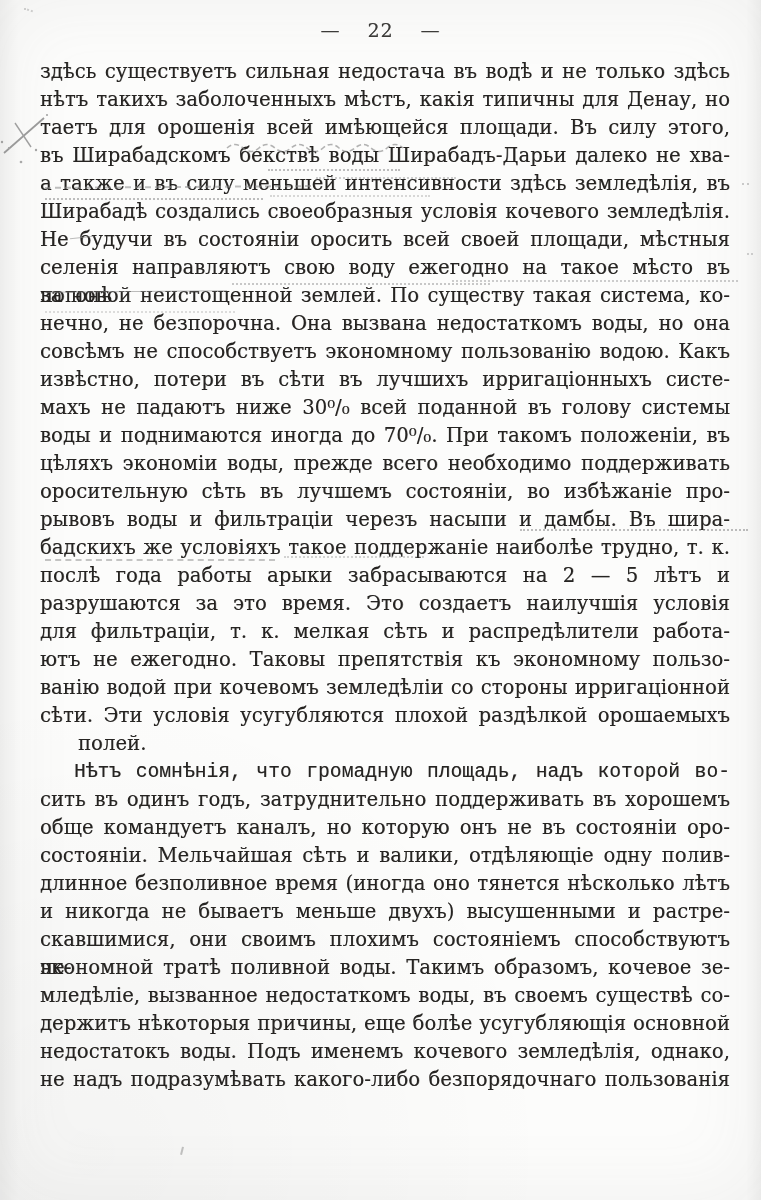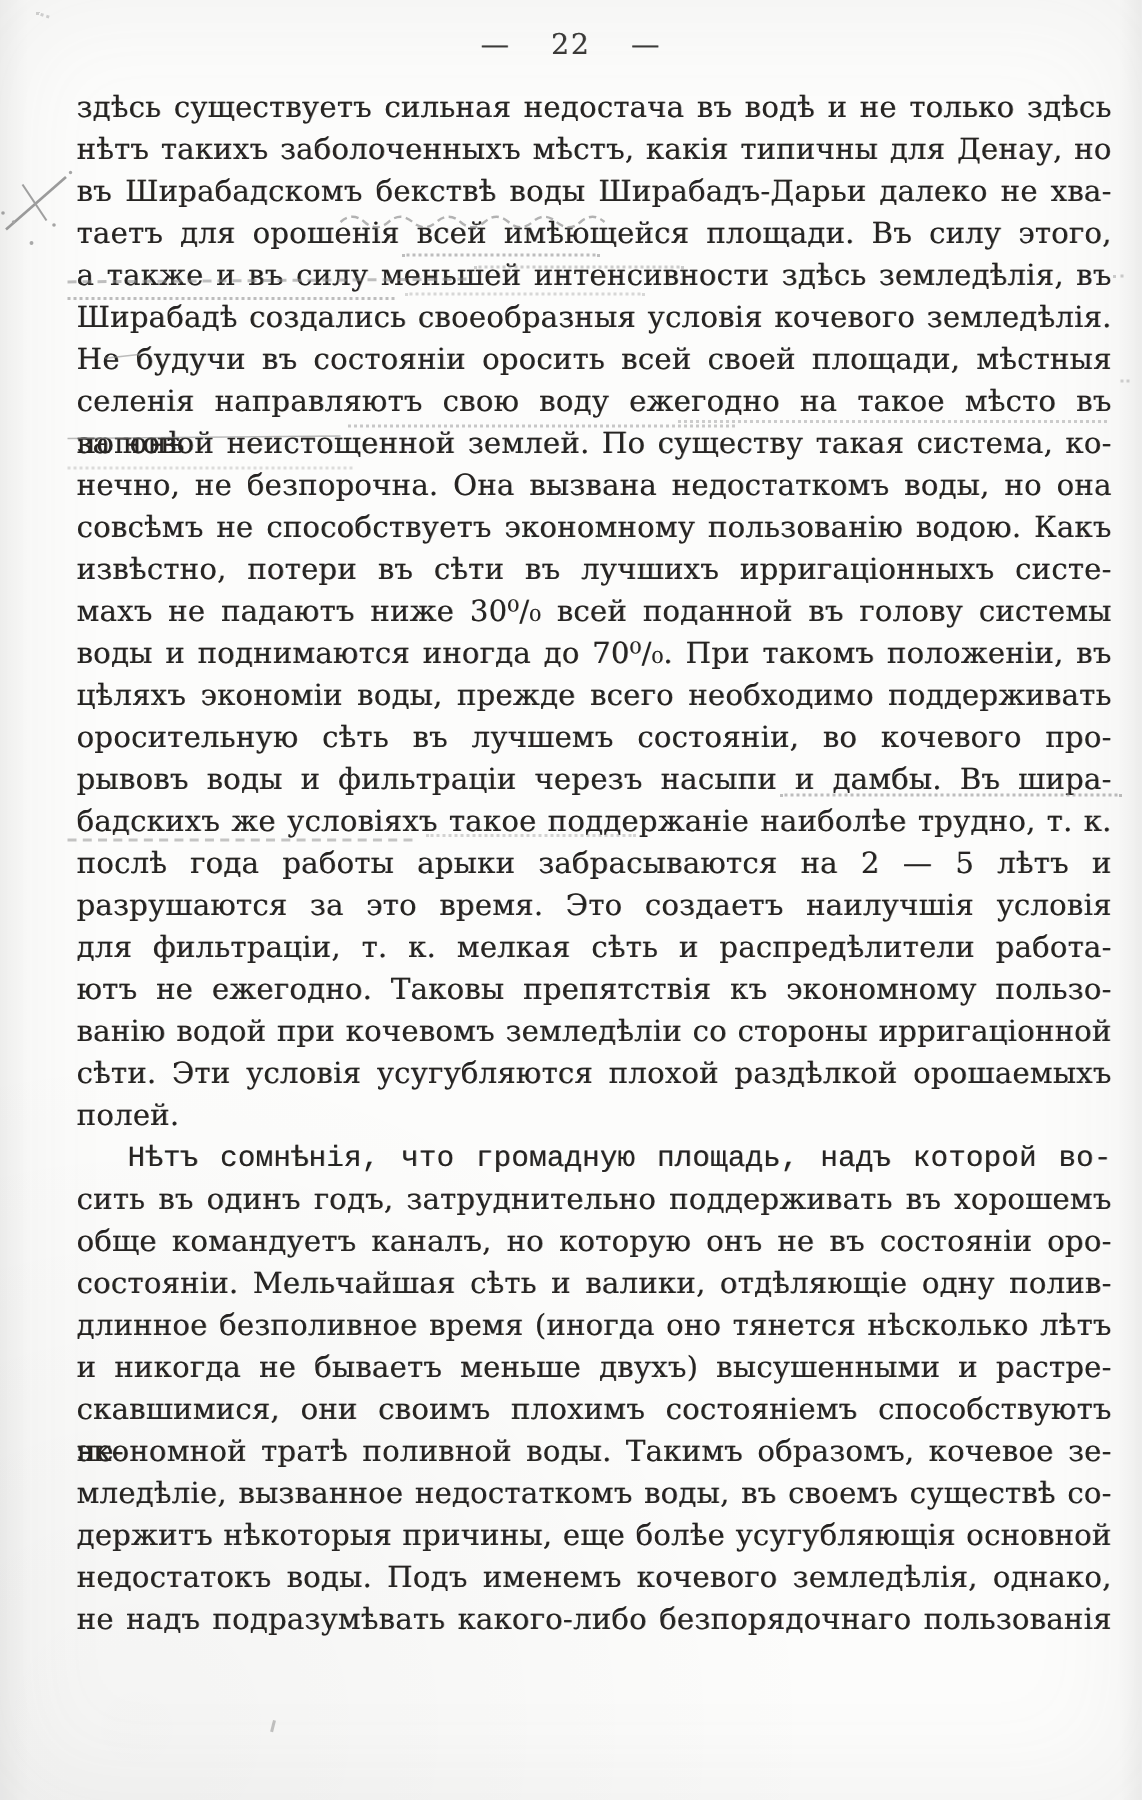--- a/index.html
+++ b/index.html
@@ -16,62 +16,62 @@
   .page::after{
     content:"";position:absolute;inset:0;pointer-events:none;
     box-shadow:inset 0 0 70px 10px rgba(110,110,110,0.07);
   }
   .pg-header{
     position:absolute;top:16px;left:0;right:0;height:28px;
     display:flex;justify-content:center;align-items:center;gap:27px;
     font-size:19px;color:#3b3a38;letter-spacing:1px;
     text-shadow:0.3px 0.2px 0.3px rgba(40,40,40,0.4);
   }
-  .pg-body{position:absolute;left:51px;top:58px;width:690px;}
+  .pg-body{position:absolute;left:40px;top:58px;width:690px;}
   .line{
     height:28px;line-height:28px;font-size:19.5px;
     text-align:justify;text-align-last:justify;
     text-shadow:0.4px 0.25px 0.35px rgba(35,33,30,0.45);
     letter-spacing:0.1px;
   }
   .line.indent{padding-left:34px;font-family:Liberation Mono, monospace;}
-  .line.endline{text-align-last:left;}
+  .line.endline{text-align-last:left;margin-left:38px;}
   .pmark{position:absolute;pointer-events:none;}
   .dash{border-top:2px dashed #8d8d8d;}
   .dots{border-top:2px dotted #949494;}
   .solidl{border-top:1.5px solid #8f8f8f;}
 </style>
 </head>
 <body>
 
 <div class="page">
 
   <div class="pg-header">
     <span>—</span>
     <span>22</span>
     <span>—</span>
   </div>
 
   <div class="pg-body">
     <div class="line">здѣсь существуетъ сильная недостача въ водѣ и не только здѣсь</div>
     <div class="line">нѣтъ такихъ заболоченныхъ мѣстъ, какія типичны для Денау, но</div>
+    <div class="line">таетъ для орошенія всей имѣющейся площади. Въ силу этого,</div>
     <div class="line">въ Ширабадскомъ бекствѣ воды Ширабадъ-Дарьи далеко не хва-</div>
-    <div class="line">таетъ для орошенія всей имѣющейся площади. Въ силу этого,</div>
     <div class="line">а также и въ силу меньшей интенсивности здѣсь земледѣлія, въ</div>
     <div class="line">Ширабадѣ создались своеобразныя условія кочевого земледѣлія.</div>
     <div class="line">Не будучи въ состояніи оросить всей своей площади, мѣстныя</div>
     <div class="line">селенія направляютъ свою воду ежегодно на такое мѣсто въ погонѣ</div>
     <div class="line">за новой неистощенной землей. По существу такая система, ко-</div>
     <div class="line">нечно, не безпорочна. Она вызвана недостаткомъ воды, но она</div>
     <div class="line">совсѣмъ не способствуетъ экономному пользованію водою. Какъ</div>
     <div class="line">извѣстно, потери въ сѣти въ лучшихъ ирригаціонныхъ систе-</div>
     <div class="line">махъ не падаютъ ниже 30⁰/₀ всей поданной въ голову системы</div>
     <div class="line">воды и поднимаются иногда до 70⁰/₀. При такомъ положеніи, въ</div>
     <div class="line">цѣляхъ экономіи воды, прежде всего необходимо поддерживать</div>
-    <div class="line">оросительную сѣть въ лучшемъ состояніи, во кочевого про-</div>
+    <div class="line">оросительную сѣть въ лучшемъ состояніи, во избѣжаніе про-</div>
     <div class="line">рывовъ воды и фильтраціи черезъ насыпи и дамбы. Въ шира-</div>
     <div class="line">бадскихъ же условіяхъ такое поддержаніе наиболѣе трудно, т. к.</div>
     <div class="line">послѣ года работы арыки забрасываются на 2 — 5 лѣтъ и</div>
     <div class="line">разрушаются за это время. Это создаетъ наилучшія условія</div>
     <div class="line">для фильтраціи, т. к. мелкая сѣть и распредѣлители работа-</div>
     <div class="line">ютъ не ежегодно. Таковы препятствія къ экономному пользо-</div>
     <div class="line">ванію водой при кочевомъ земледѣліи со стороны ирригаціонной</div>
     <div class="line">сѣти. Эти условія усугубляются плохой раздѣлкой орошаемыхъ</div>
     <div class="line endline">полей.</div>
     <div class="line indent">Нѣтъ сомнѣнія, что громадную площадь, надъ которой во-</div>

